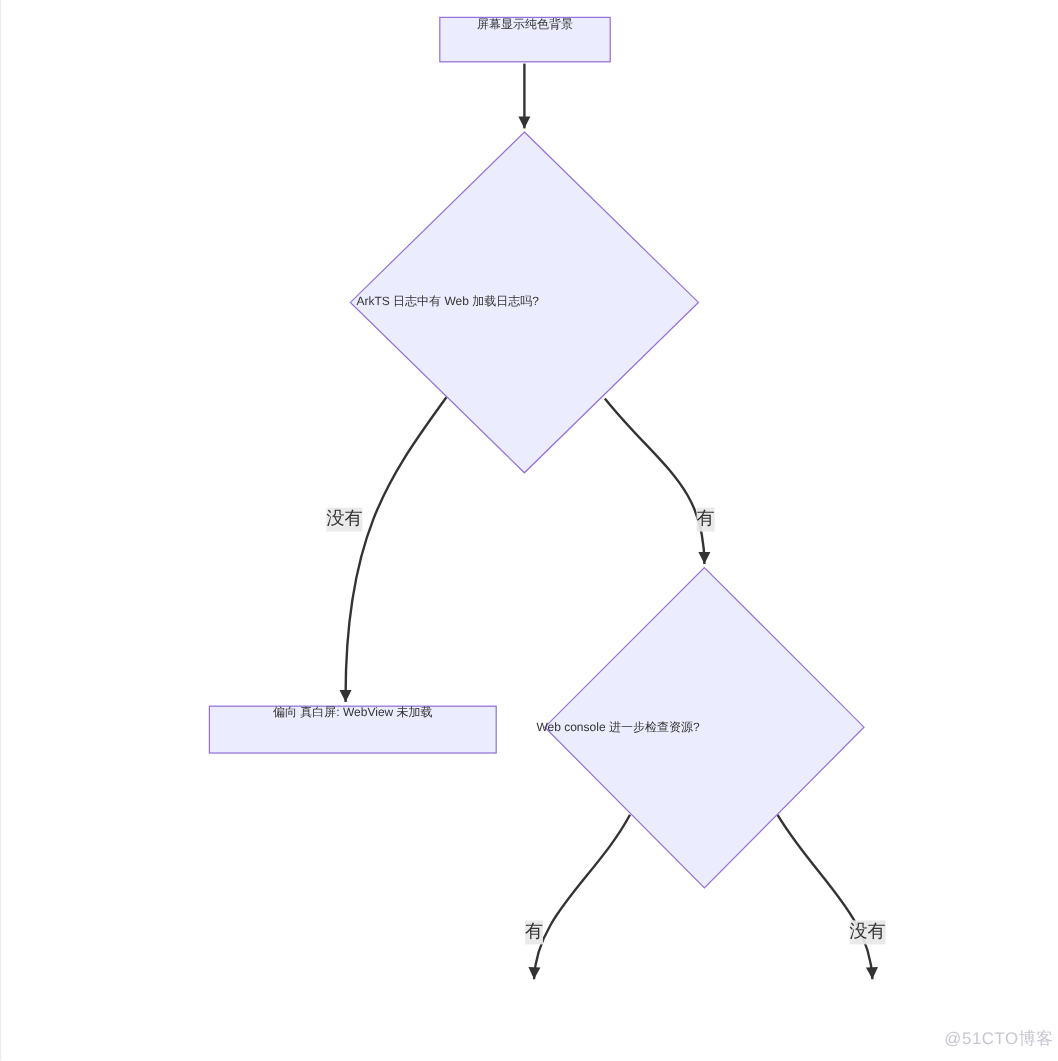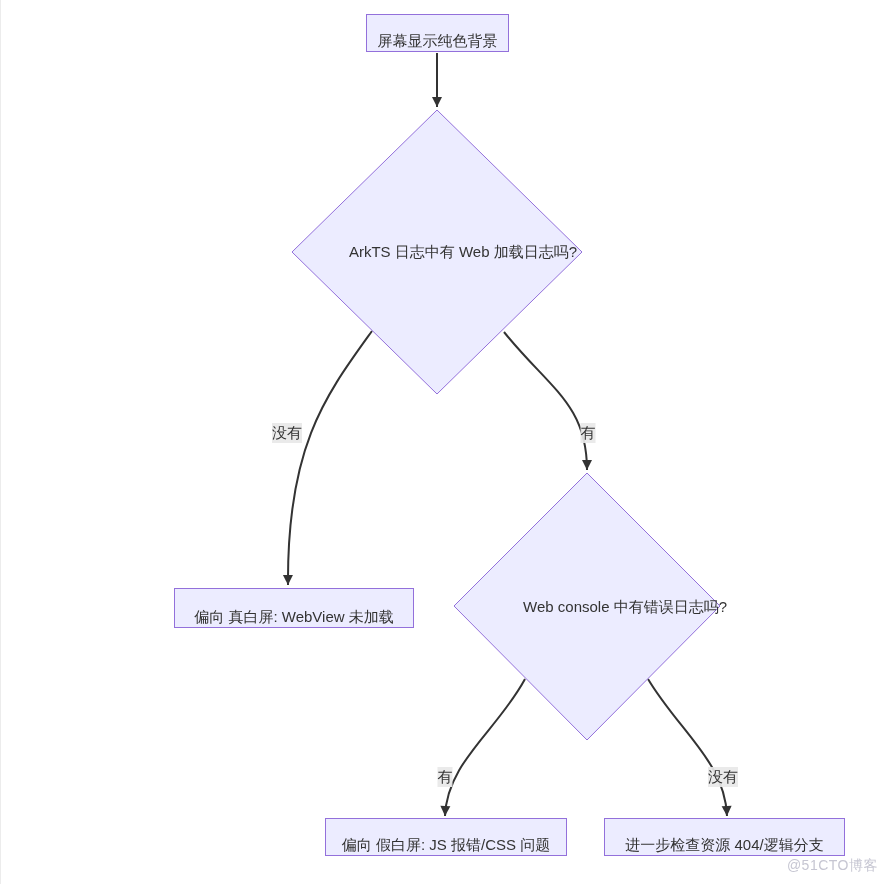--- a/index.html
+++ b/index.html
@@ -26,36 +26,36 @@
   }
   .diamond {
     fill: #ECECFF;
     stroke: #9370DB;
     stroke-width: 1;
   }
   .node {
     position: absolute;
     box-sizing: border-box;
     display: flex;
-    align-items: flex-end;
+    align-items: flex-start;
     justify-content: center;
     text-align: center;
-    font-size: 15px;
+    font-size: 10px;
     line-height: 1.25;
     color: #333333;
     white-space: nowrap;
   }
   .node.rect {
     background: #ECECFF;
     border: 1px solid #9370DB;
   }
   .diamond-label {
     position: absolute;
-    text-align: right;
-    font-size: 15px;
+    text-align: left;
+    font-size: 10px;
     line-height: 22px;
     color: #333333;
     white-space: nowrap;
   }
   .edge-label {
     position: absolute;
     transform: translate(-50%, -50%);
     background: rgba(232, 232, 232, 0.92);
     padding: 1px 0;
     font-size: 15px;
@@ -105,30 +105,24 @@
 
   <div class="edge-label" style="left:286px; top:433px;">没有</div>
 
   <div class="edge-label" style="left:587px; top:433px;">有</div>
 
   <div class="node rect" style="left:173px; top:588px; width:240px; height:40px;">
     <span>偏向 真白屏: WebView 未加载</span>
   </div>
 
   <div class="diamond-label" style="left:446px; top:596px; width:280px;">
-    <span>Web console 中有错误日志吗?</span>
+    <span>Web console 进一步检查资源?</span>
   </div>
 
   <div class="edge-label" style="left:444px; top:777px;">有</div>
 
   <div class="edge-label" style="left:722px; top:777px;">没有</div>
 
-  <div class="node rect" style="left:324px; top:818px; width:242px; height:38px;">
-    <span>偏向 假白屏: JS 报错/CSS 问题</span>
-  </div>
 
-  <div class="node rect" style="left:603px; top:818px; width:241px; height:38px;">
-    <span>进一步检查资源 404/逻辑分支</span>
-  </div>
 
   <div class="watermark">@51CTO博客</div>
 
 </div>
 
 </body></html>

